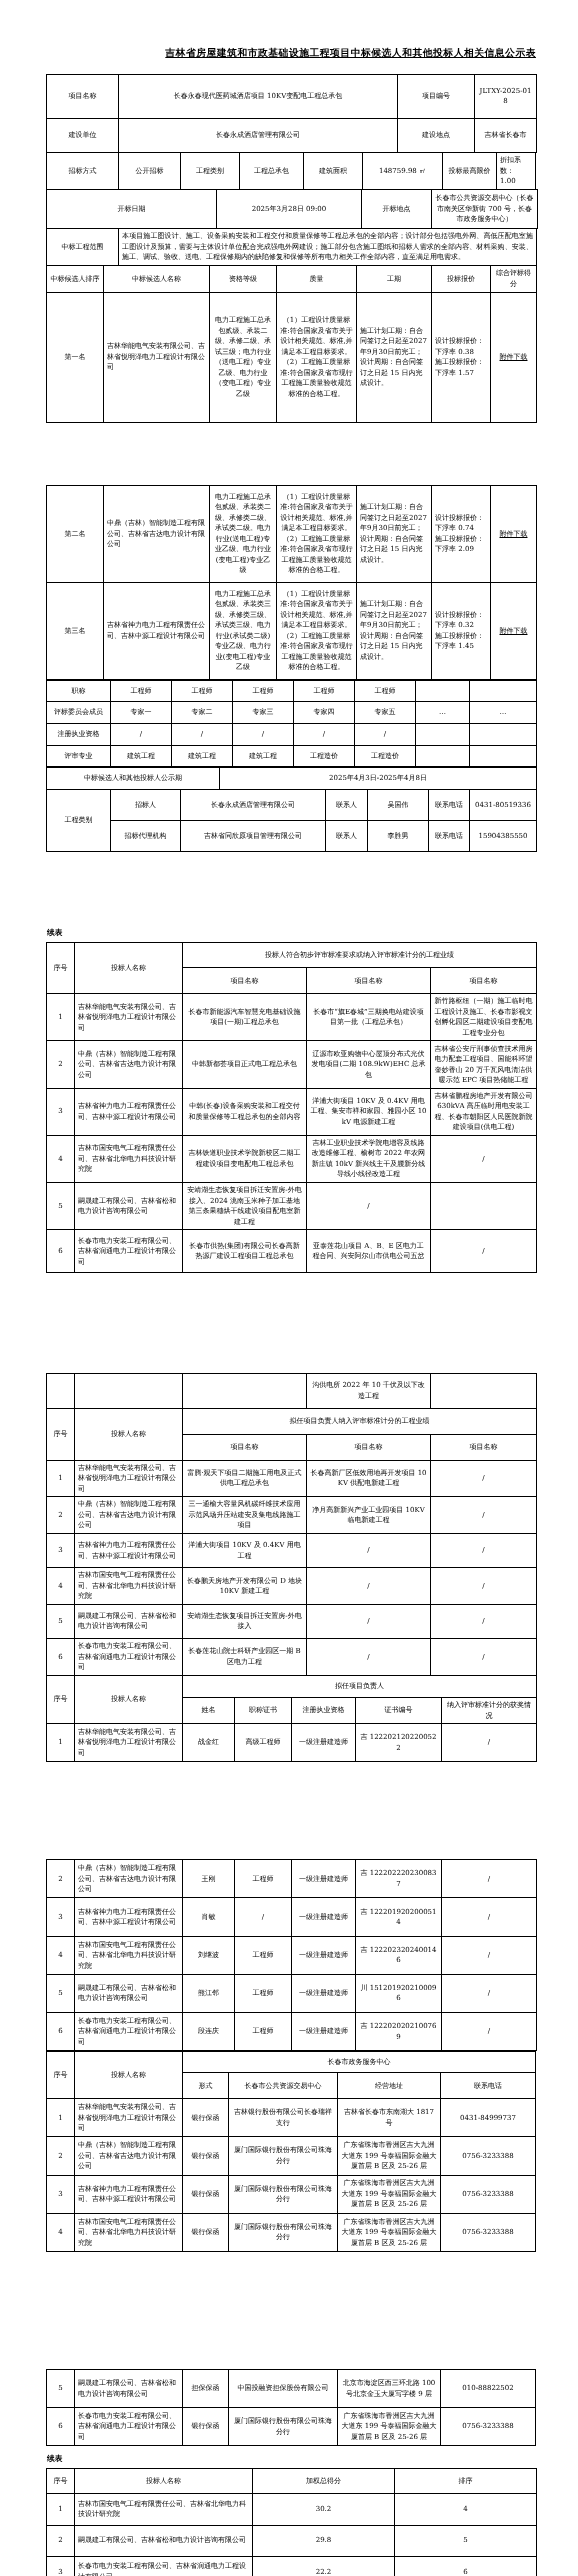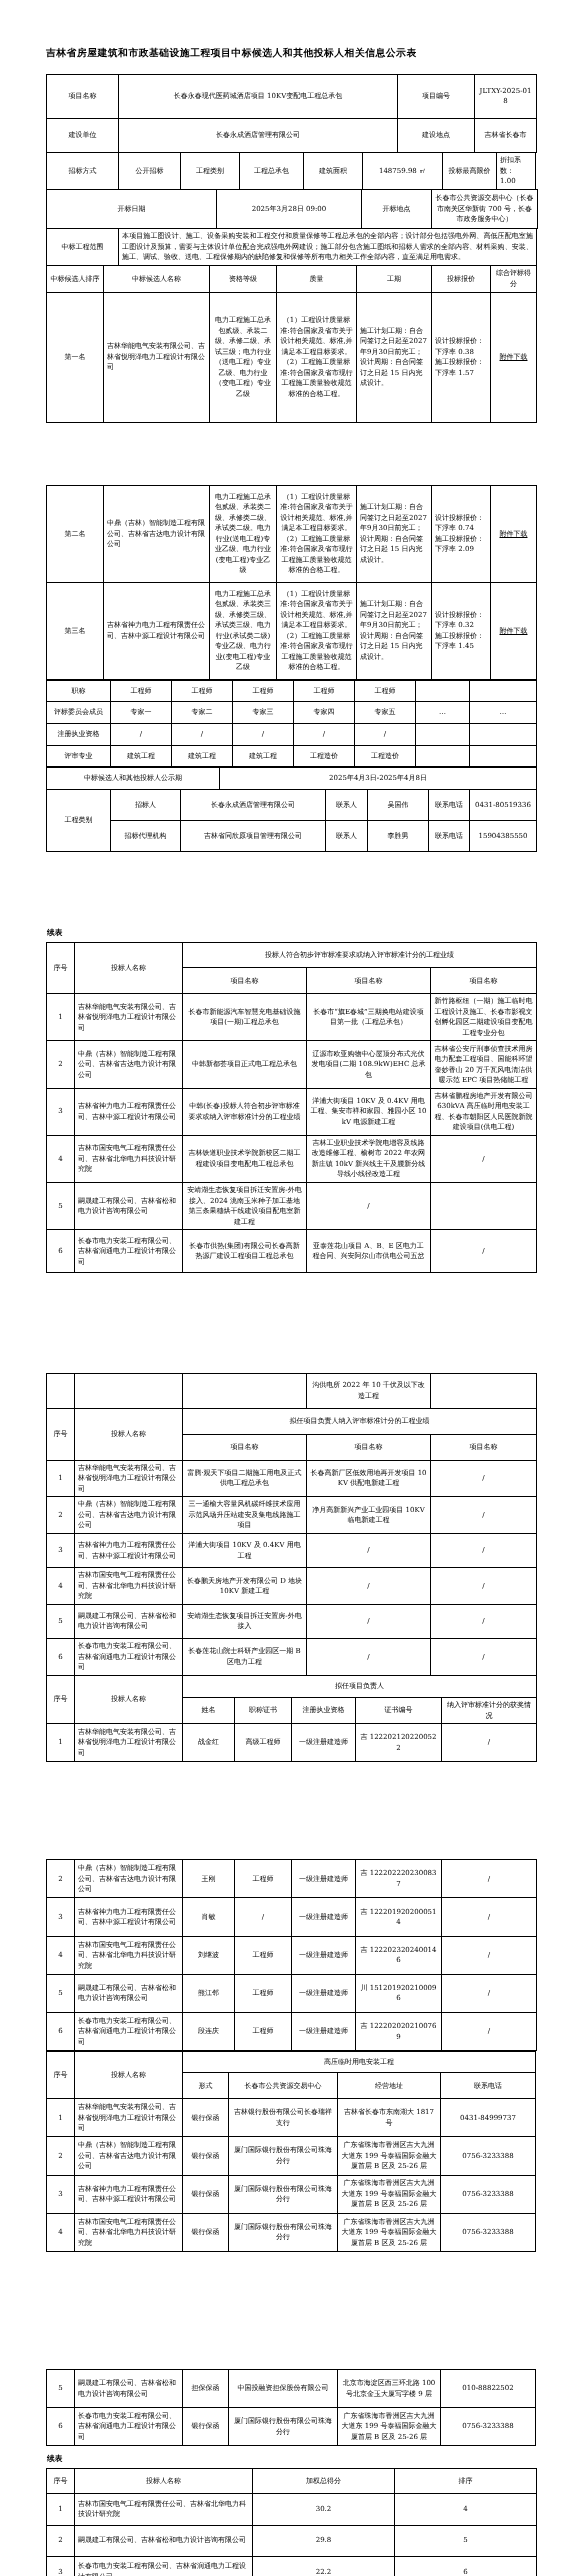--- a/index.html
+++ b/index.html
@@ -1,19 +1,19 @@
 <!DOCTYPE html>
 <html style="font-size:8.2px"><head>
 <meta charset="utf-8">
 <style>
   html,body{margin:0;padding:0;background:#ffffff;color:#000;}
   body{font-family:"DejaVu Serif","Liberation Serif",serif;}
   .sheet{width:578px;box-sizing:border-box;padding:47px 0 72px 46px;background:#fff;}
   .content{width:490px;}
-  h1.doc-title{font-size:9.8px;font-weight:bold;text-align:left;margin:0 0 14.4px 0;letter-spacing:0.5px;}
+  h1.doc-title{font-size:9.8px;font-weight:bold;text-align:right;margin:0 0 14.4px 0;letter-spacing:0.5px;text-decoration:underline;}
   table{border-collapse:collapse;table-layout:fixed;width:490px;background:#fff;}
   table.joint{margin-top:-0.5px;}
   td{border:0.5px solid #000;padding:2.1px 3.1px;font-size:7px;line-height:1.5;text-align:center;vertical-align:middle;word-break:break-all;white-space:pre-wrap;}
   td.left{text-align:left;}
   td.just{text-align:justify;}
   .rh36>td{height:16.5px}.rh45>td{height:20.6px}.rh55>td{height:26px}.rh60>td{height:29px}
   .rh70>td{height:33px}.rh80>td{height:38px}
   .rh185>td{height:92px}.rh250>td{height:125px}
   .pgap{width:100%;}
   .cont-label{font-size:7.7px;font-weight:bold;margin:7.2px 0 4.1px 1px;}
@@ -322,21 +322,21 @@
           <td>2</td>
           <td class="left">中鼎（吉林）智能制造工程有限公司、吉林省吉达电力设计有限公司</td>
           <td>中韩新都荟项目正式电工程总承包</td>
           <td>辽源市欧亚购物中心屋顶分布式光伏发电项目(二期 108.9kW)EHC 总承包</td>
           <td>吉林省公安厅刑事侦查技术用房电力配套工程项目、国能科环望奎妙香山 20 万千瓦风电清洁供暖示范 EPC 项目热储能工程</td>
         </tr>
 
         <tr class="rh80">
           <td>3</td>
           <td class="left">吉林省神力电力工程有限责任公司、吉林中源工程设计有限公司</td>
-          <td>中韩(长春)投标人符合初步评审标准要求或纳入评审标准计分的工程业绩</td>
+          <td>中韩(长春)设备采购安装和工程交付和质量保修等工程总承包的全部内容</td>
           <td>洋浦大街项目 10KV 及 0.4KV 用电工程、集安市祥和家园、雅园小区 10kV 电源新建工程</td>
           <td>吉林省鹏程房地产开发有限公司630kVA 高压临时用电安装工程、长春市朝阳区人民医院新院建设项目(供电工程)</td>
         </tr>
 
         <tr class="rh80">
           <td>4</td>
           <td class="left">吉林市国安电气工程有限责任公司、吉林省北华电力科技设计研究院</td>
           <td>吉林铁道职业技术学院新校区二期工程建设项目变电配电工程总承包</td>
           <td>吉林工业职业技术学院电增容及线路改造维修工程、榆树市 2022 年农网新庄镇 10kV 新兴线主干及腰新分线导线小线径改造工程</td>
           <td>/</td>
@@ -563,21 +563,21 @@
           <col style="width:108px">
           <col style="width:46px">
           <col style="width:109px">
           <col style="width:103px">
           <col style="width:95px">
         </colgroup>
     <tbody>
       <tr class="rh36">
         <td rowspan="2">序号</td>
         <td rowspan="2">投标人名称</td>
-        <td colspan="4">高压临时用电安装工程</td>
+        <td colspan="4">长春市政务服务中心</td>
       </tr>
       <tr class="rh45">
         <td>形式</td>
         <td>长春市公共资源交易中心</td>
         <td>经营地址</td>
         <td>联系电话</td>
       </tr>
 
         <tr class="rh70">
           <td>1</td>

